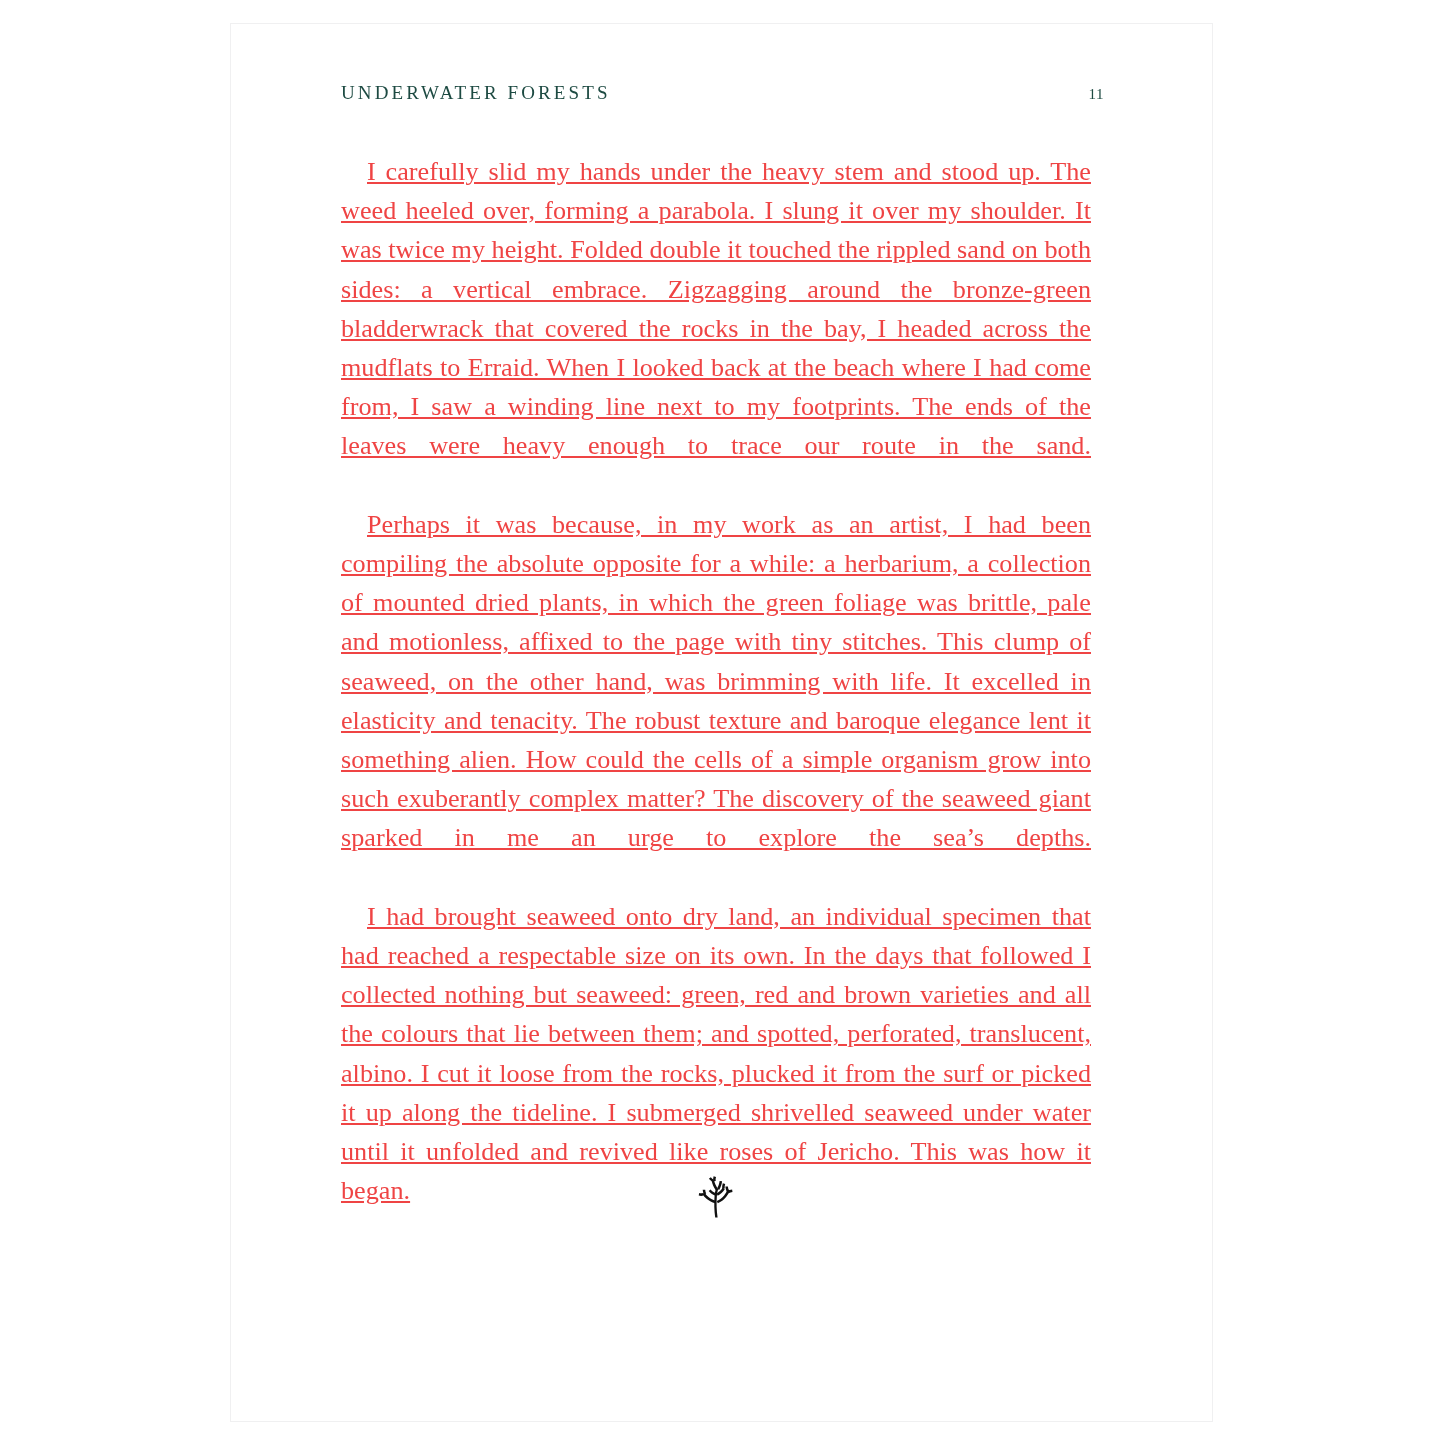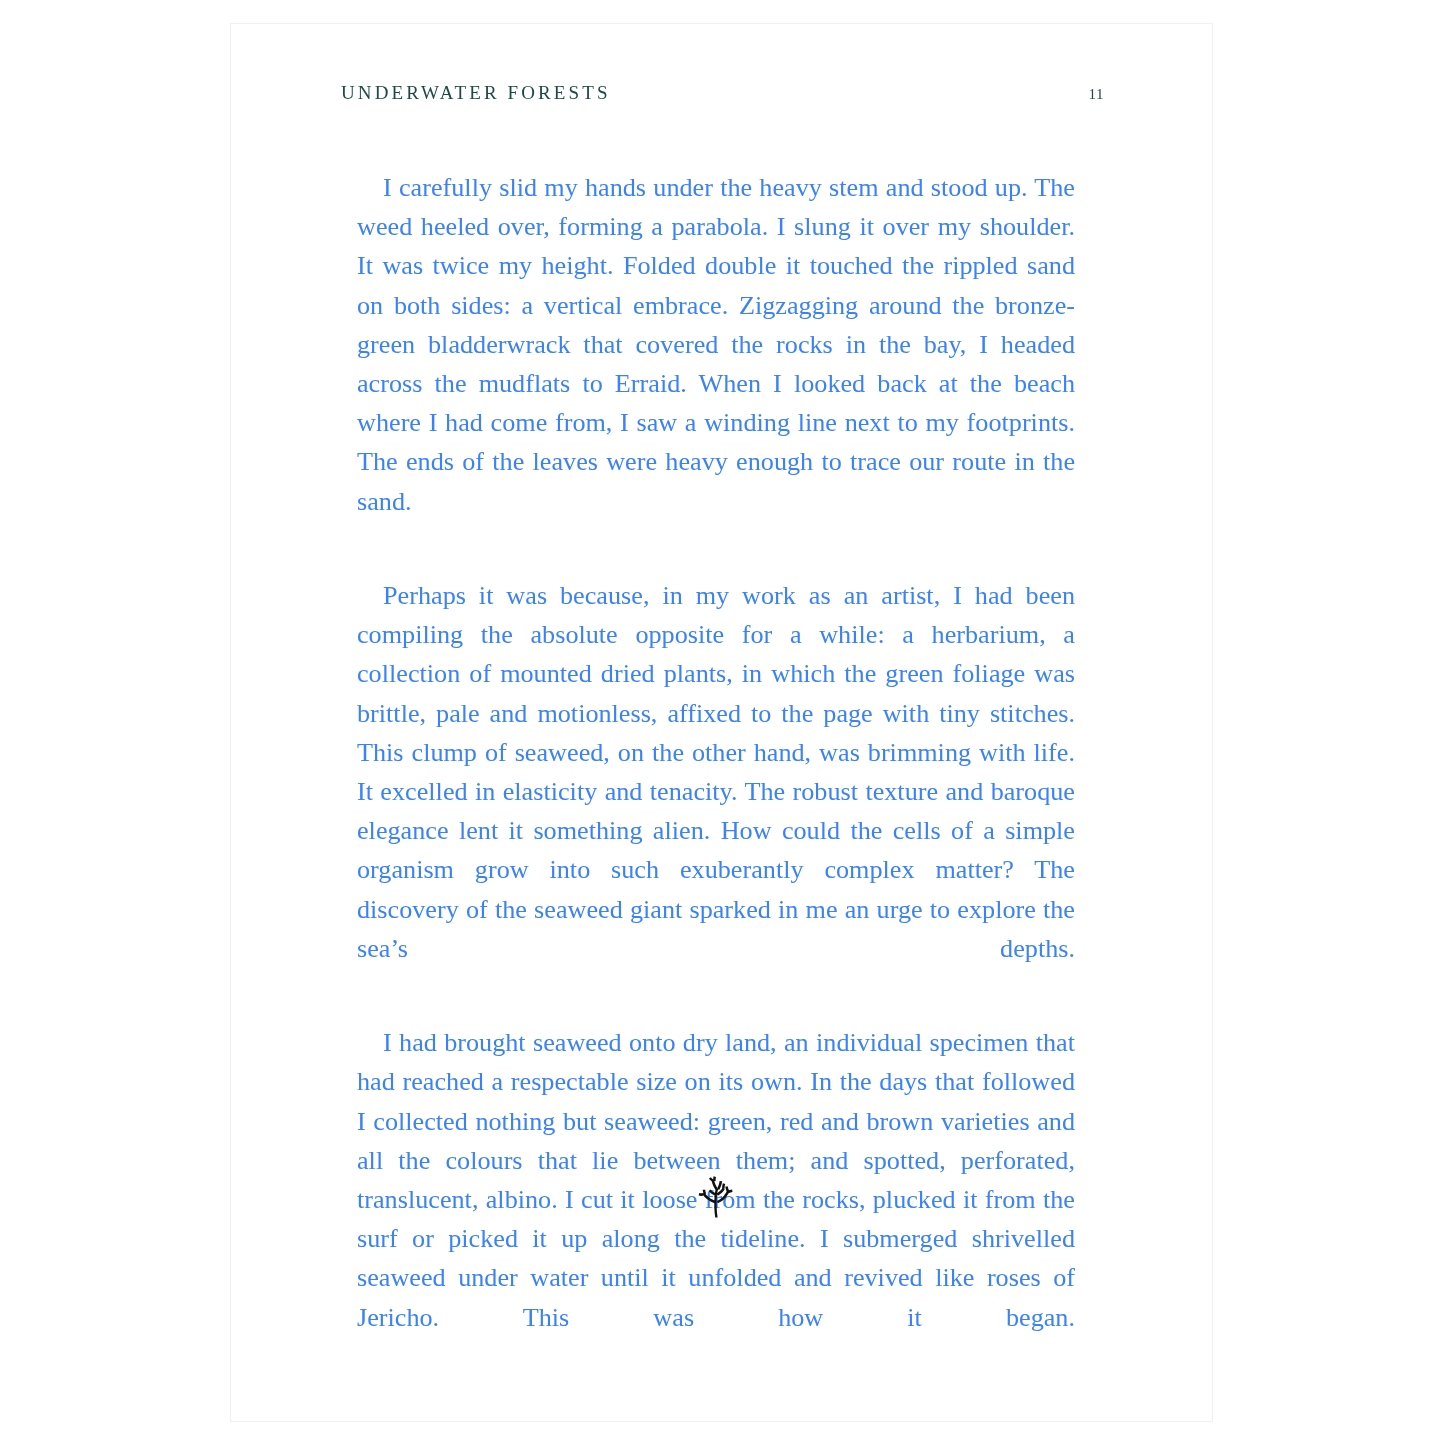--- a/index.html
+++ b/index.html
@@ -67,30 +67,31 @@
 
   
   .text-column {
     position: absolute;
     left: 110px;
     top: 128px;
     width: 750px;
   }
 
   .body-par {
-    margin: 16px;
+    margin: 0;
     font-family: "Liberation Serif", "DejaVu Serif", serif;
     font-size: 26.2px;
     line-height: 39.2px;
-    color: #3b82f6;
+    color: #ef4444;
     text-align: justify;
     text-indent: 26px;
     hyphens: none;
     -webkit-hyphens: none;
     word-spacing: 0px;
+    text-decoration: underline;
   }
 
   .body-par.first {
     text-indent: 26px;
   }
 
   
   .body-par::after {
     content: "";
     display: inline-block;

